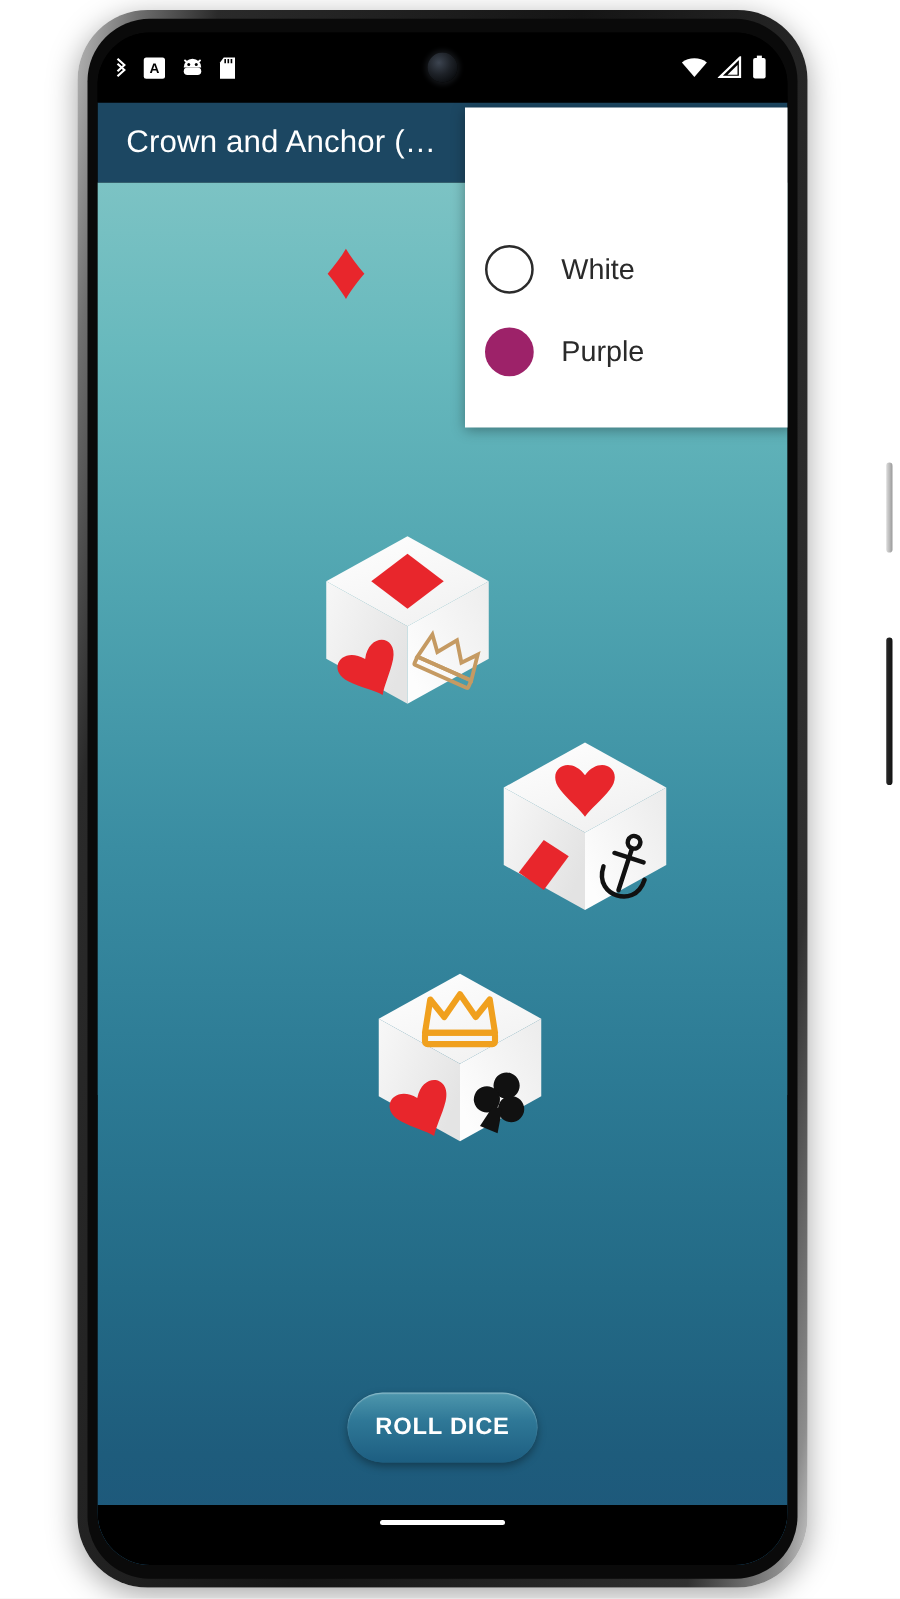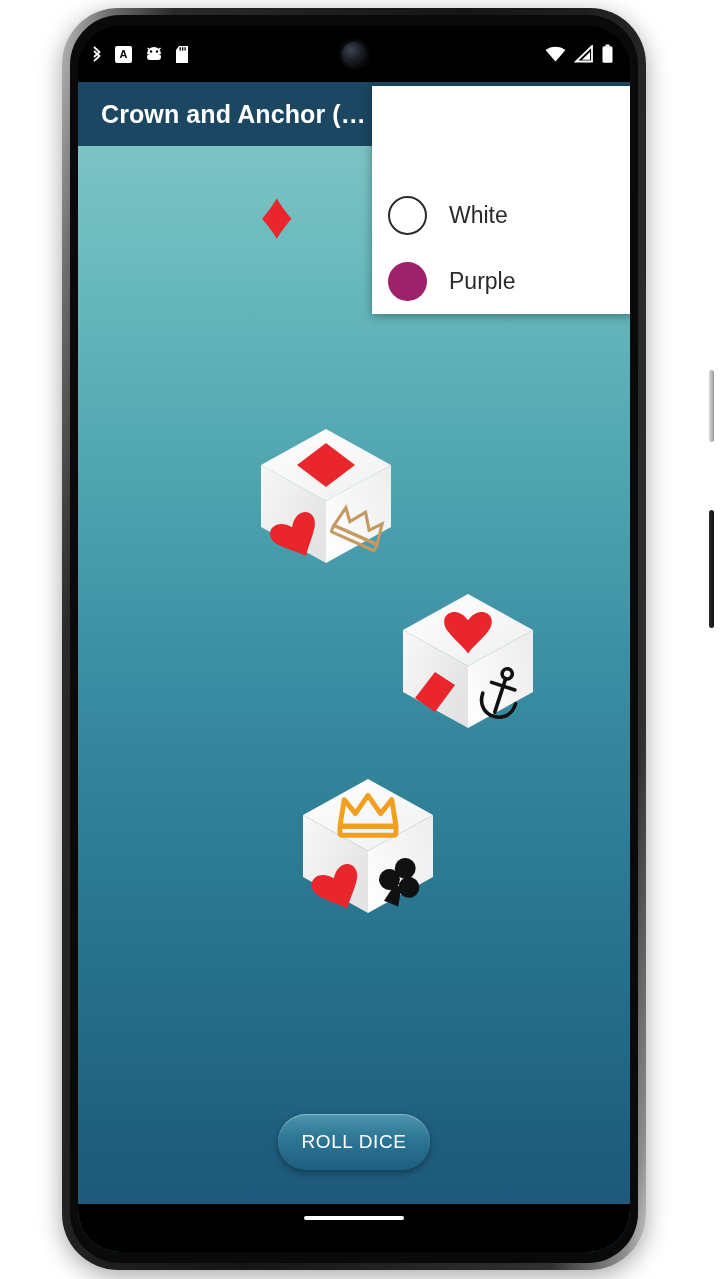--- a/index.html
+++ b/index.html
@@ -107,21 +107,21 @@
     background: #1c4762;
     z-index: 4;
   }
   .appbar-title {
     position: absolute;
     left: 23px;
     top: 50%;
     transform: translateY(-50%);
     color: #ffffff;
     font-size: 25px;
-    font-weight: bold;
+    font-weight: normal;
     letter-spacing: .1px;
     white-space: nowrap;
   }
 
   
   .game-area {
     position: absolute;
     left: 0; top: 120px;
     width: 552px; height: 1106px;
     background: linear-gradient(180deg,
@@ -174,21 +174,21 @@
     top: 968px;
     width: 152px;
     height: 56px;
     border: none;
     border-radius: 28px;
     background: linear-gradient(180deg,#4e97ad 0%, #2f7897 40%, #1d5e81 100%);
     box-shadow: 0 3px 7px rgba(0,0,0,.35), inset 0 1px 1px rgba(255,255,255,.35);
     color: #ffffff;
     font-family: "Liberation Sans", sans-serif;
     font-size: 19px;
-    font-weight: normal;
+    font-weight: bold;
     letter-spacing: .6px;
     cursor: pointer;
     z-index: 5;
   }
 
   
   .navbar {
     position: absolute;
     left: 0; bottom: 0;
     width: 552px; height: 48px;
@@ -207,21 +207,21 @@
 
   
   .menu {
     position: absolute;
     left: 294px;
     top: 60px;
     width: 262px;
     background: #ffffff;
     box-shadow: 0 2px 10px rgba(0,0,0,.35);
     z-index: 20;
-    padding: 96px 0 0 0;
+    padding: 96px 0 28px 0;
     box-sizing: border-box;
     text-align: center;
   }
   .menu-item {
     display: flex;
     align-items: center;
     height: 66px;
     padding-left: 16px;
     cursor: pointer;
   }

